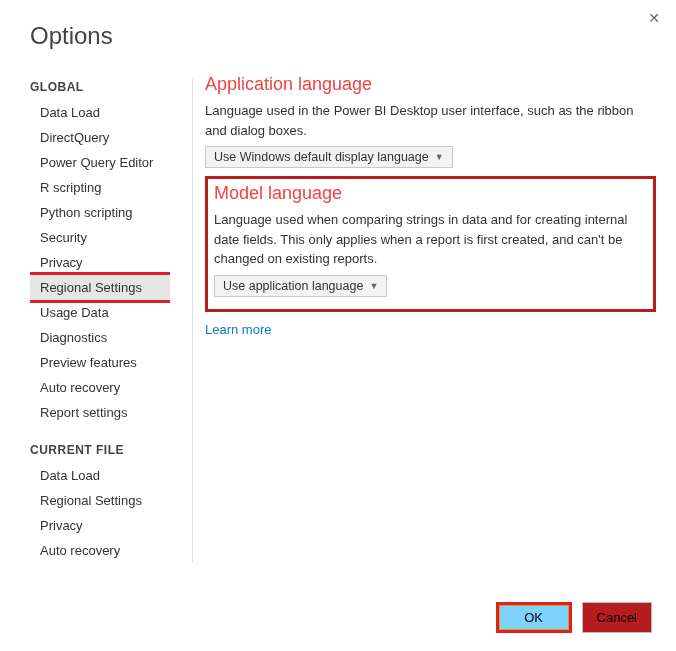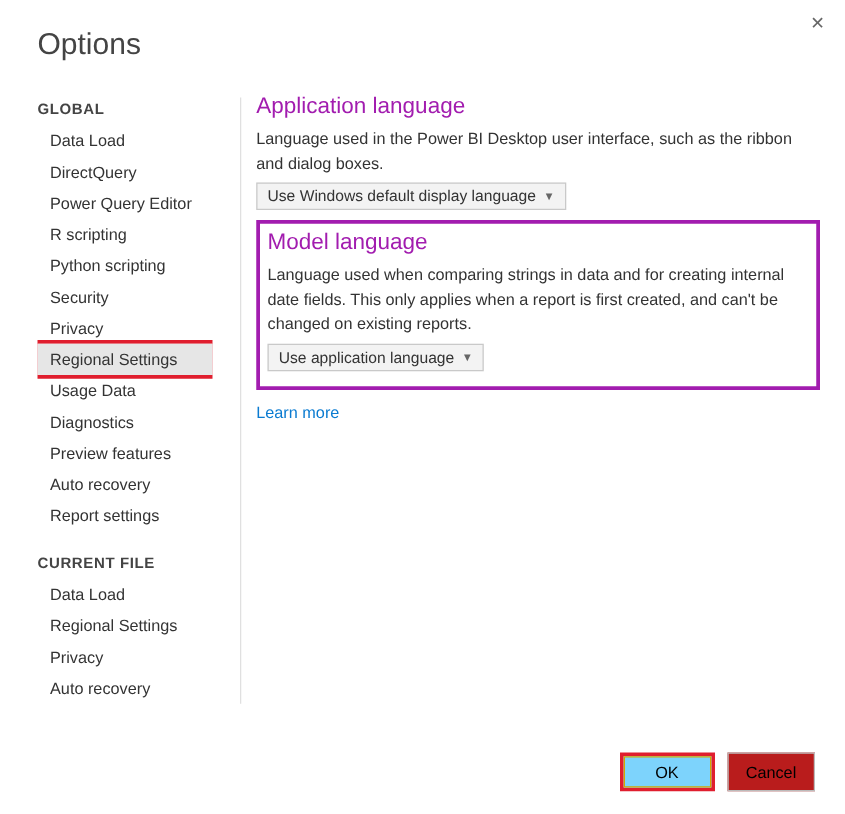--- a/index.html
+++ b/index.html
@@ -66,21 +66,21 @@
     margin: 10px 12px 10px 22px;
   }
   .main {
     flex: 1;
     padding-top: 6px;
     padding-right: 6px;
   }
   .sec-title {
     font-size: 18px;
     font-weight: 400;
-    color: #a21caf;
+    color: #ef4444;
     margin-bottom: 6px;
   }
   .sec-desc {
     font-size: 13px;
     color: #333;
     line-height: 1.5;
     margin-bottom: 6px;
   }
   .dropdown {
     display: inline-flex;
@@ -92,21 +92,21 @@
     font-size: 12.5px;
     color: #333;
     cursor: pointer;
     margin-bottom: 4px;
   }
   .caret {
     font-size: 9px;
     color: #666;
   }
   .highlight-box {
-    border: 3px solid #a21caf;
+    border: 3px solid #b91c1c;
     padding: 4px 6px 8px 6px;
     margin-top: 4px;
   }
   .link {
     color: #0a7bd1;
     font-size: 13px;
     cursor: pointer;
     display: inline-block;
     margin-top: 10px;
   }

